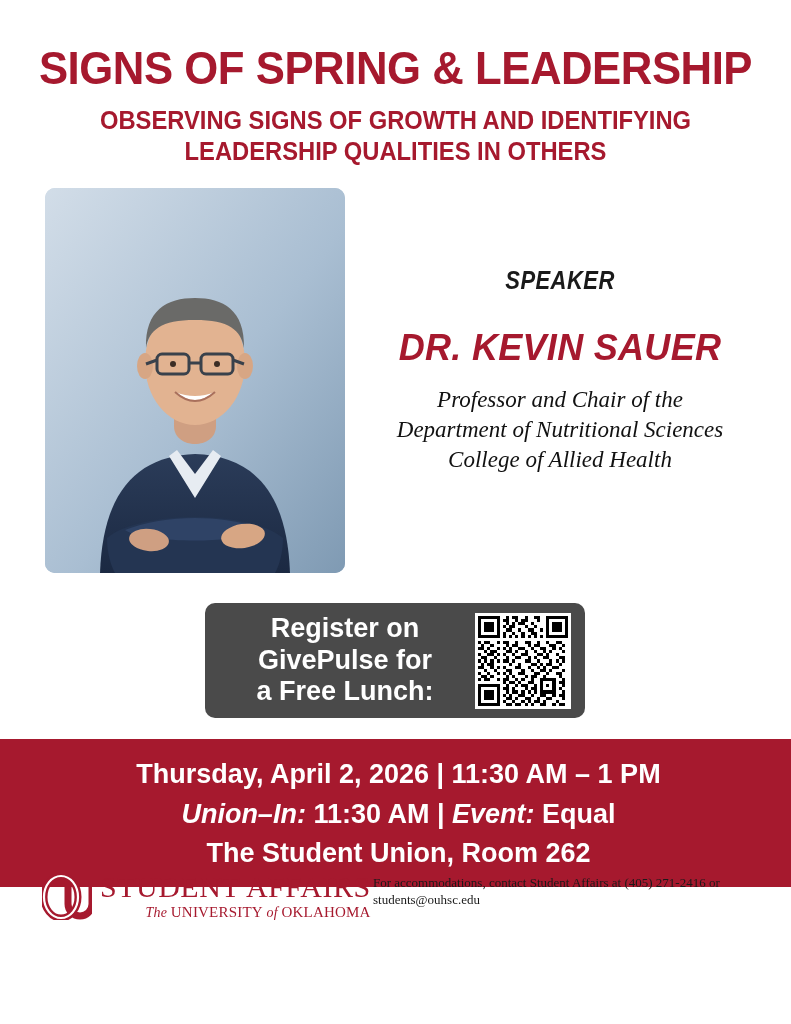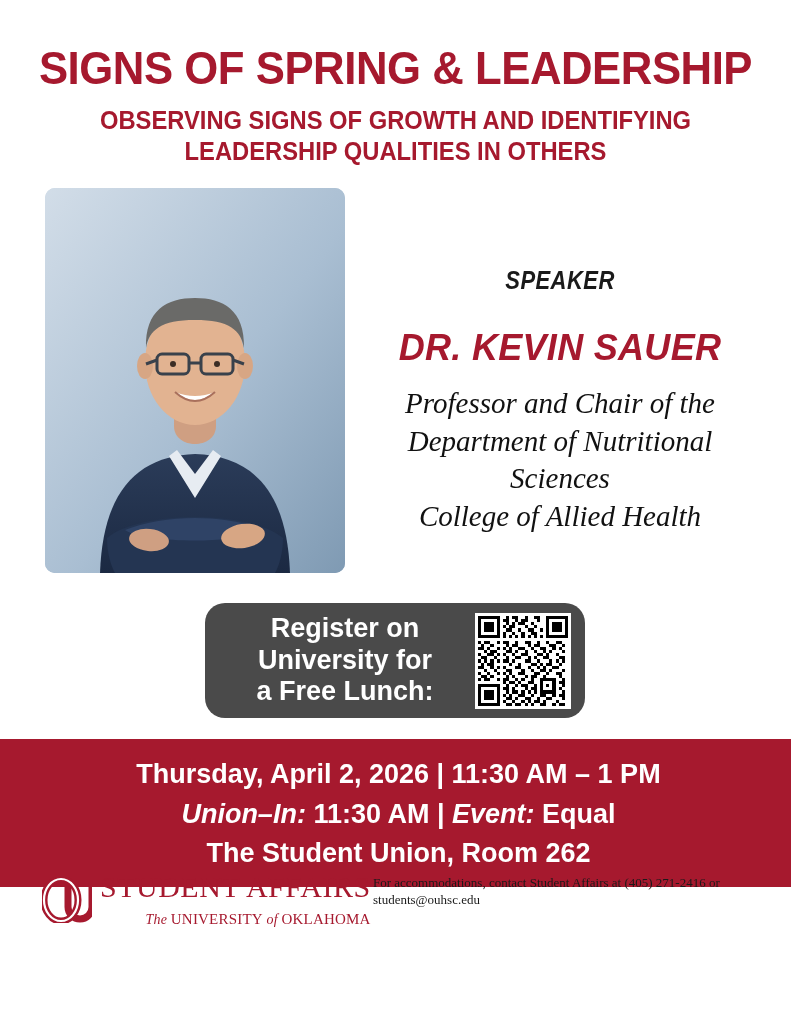--- a/index.html
+++ b/index.html
@@ -84,34 +84,34 @@
     margin-top: 32px;
     font-weight: bold;
     font-size: 36px;
     color: #A6192E;
     letter-spacing: 0.3px;
     text-transform: uppercase;
   }
   .speaker-title {
     margin-top: 16px;
     font-family: "Liberation Serif", serif;
-    font-size: 29px;
+    font-size: 23px;
     line-height: 1.3;
     color: #111111;
   }
 
   
   .register-box {
     position: absolute;
     left: 205px;
     top: 603px;
     width: 380px;
     height: 115px;
     background: #4a4a4a;
-    border-radius: 20px;
+    border-radius: 10px;
     display: flex;
     align-items: center;
   }
   .register-text {
     flex: 1;
     text-align: center;
     color: #ffffff;
     font-weight: bold;
     font-size: 27px;
     line-height: 1.18;
@@ -177,21 +177,21 @@
   }
   .logo-text .l1 {
     font-size: 30px;
     letter-spacing: 0.5px;
     line-height: 1.0;
   }
   .logo-text .l2 {
     font-size: 14px;
     font-style: italic;
     letter-spacing: 0.2px;
-    margin-top: 9px;
+    margin-top: 2px;
     text-align: right;
   }
   .logo-text .l2 .big { font-style: normal; font-size: 15px; }
 
   .legal {
     position: absolute;
     left: 373px;
     top: 12px;
     width: 390px;
     font-family: "Liberation Serif", serif;
@@ -270,21 +270,21 @@
         <div>Professor and Chair of the</div>
         <div>Department of Nutritional Sciences</div>
         <div>College of Allied Health</div>
       </div>
     </div>
   </div>
 
   <div class="register-box">
     <div class="register-text">
       <div>Register on</div>
-      <div>University for</div>
+      <div>GivePulse for</div>
       <div>a Free Lunch:</div>
     </div>
     <div class="qr-wrap">
       <svg width="90" height="90" viewBox="0 0 29 29" shape-rendering="crispEdges" xmlns="http://www.w3.org/2000/svg">
         <rect width="29" height="29" fill="#ffffff"></rect>
         <g fill="#000000">
 
           <rect x="0" y="0" width="7" height="1"></rect>
             <rect x="0" y="6" width="7" height="1"></rect>
           <rect x="0" y="0" width="1" height="7"></rect>

